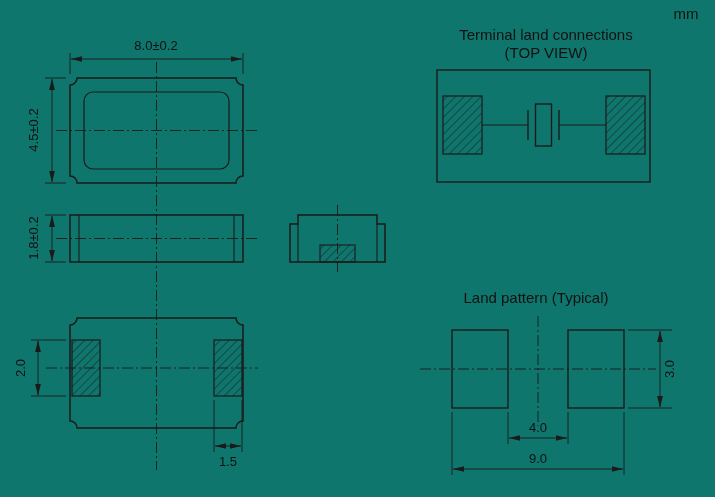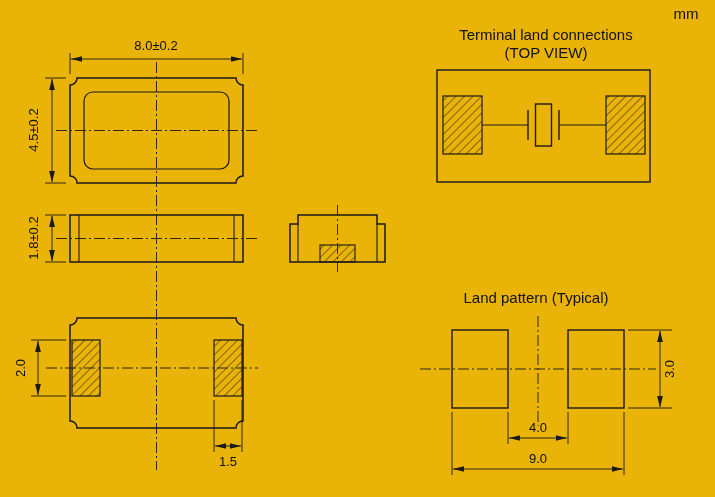--- a/index.html
+++ b/index.html
@@ -5,21 +5,21 @@
   html, body {
     margin: 0;
     padding: 0;
     background: #efefef;
     font-family: "Liberation Sans", sans-serif;
   }
   .canvas {
     position: relative;
     width: 715px;
     height: 497px;
-    background: #eab308;
+    background: #0f766e;
     overflow: hidden;
   }
   svg text {
     font-family: "Liberation Sans", sans-serif;
     fill: #111;
   }
   .dim-text { font-size: 13px; }
   .title-text { font-size: 15px; }
   .unit-text { font-size: 15px; }
 </style>

